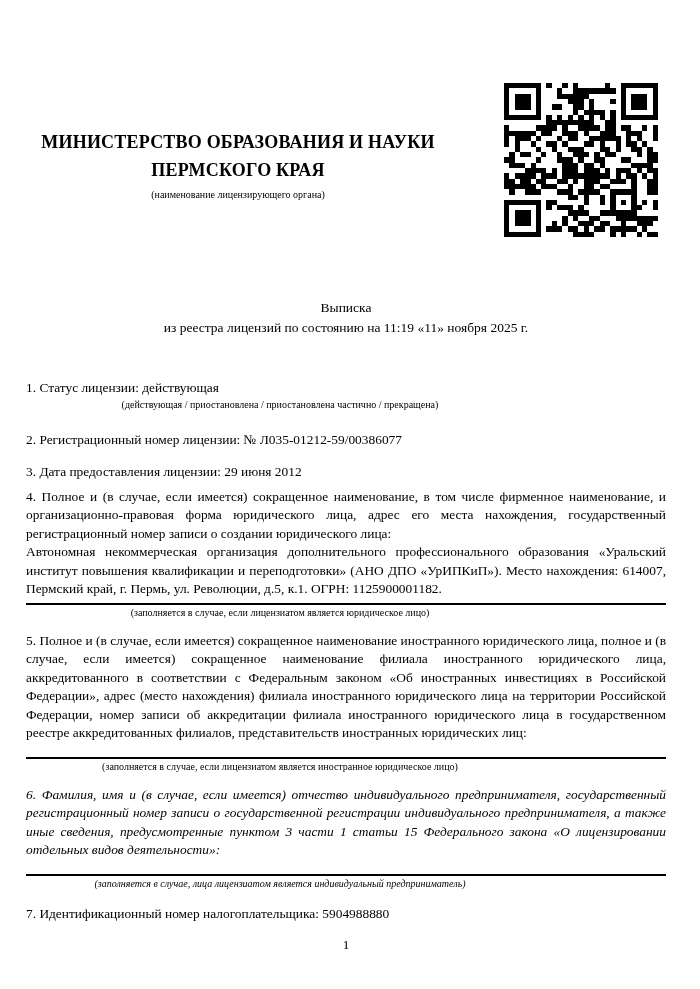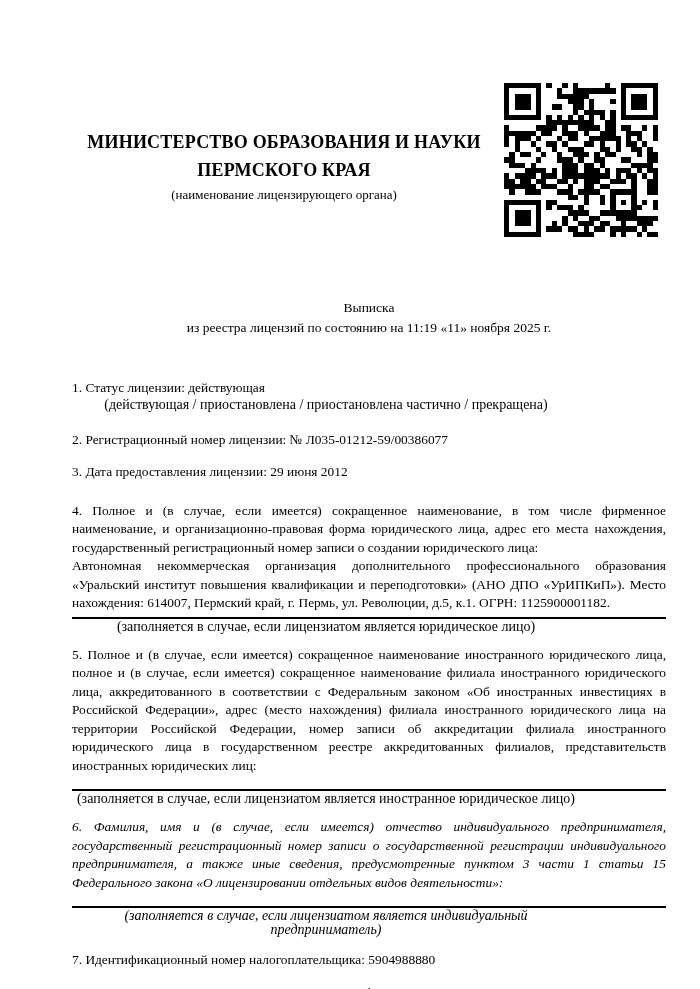--- a/index.html
+++ b/index.html
@@ -5,21 +5,21 @@
   html, body {
     margin: 0;
     padding: 0;
     background: #ffffff;
   }
   .page {
     position: relative;
     width: 700px;
     height: 989px;
     box-sizing: border-box;
-    padding: 0 34px 0 72px;
+    padding: 0 34px 0 26px;
     background: #ffffff;
     color: #000000;
     font-family: "Liberation Serif", "DejaVu Serif", serif;
     font-size: 13.4px;
     line-height: 18.5px;
     overflow: hidden;
   }
 
   
   .top-section {
@@ -33,21 +33,21 @@
     width: 424px;
     text-align: center;
   }
   .ministry-line {
     font-weight: bold;
     font-size: 18px;
     line-height: 28px;
     letter-spacing: 0.2px;
   }
   .ministry-caption {
-    font-size: 13px;
+    font-size: 10px;
     line-height: 13px;
     margin-top: 4px;
   }
   .qr-wrap {
     position: absolute;
     top: 83px;
     right: 8px;
     width: 154px;
     height: 154px;
     background: #ffffff;
@@ -63,35 +63,35 @@
 
   
   .item { margin: 0; }
   .just {
     text-align: justify;
     text-justify: inter-word;
   }
   .small-caption {
     width: 508px;
     text-align: center;
-    font-size: 14px;
+    font-size: 10px;
     line-height: 14px;
   }
   .rule {
     border: none;
     border-top: 2px solid #000000;
     margin: 4px 0 1px 0;
     height: 0;
   }
   .empty-gap { height: 10px; }
 
   .mt-item1 { margin-top: 41px; }
   .mt-item2 { margin-top: 19px; }
   .mt-item3 { margin-top: 14px; }
-  .mt-item4 { margin-top: 20px; }
+  .mt-item4 { margin-top: 6px; }
   .mt-item5 { margin-top: 12px; }
   .mt-item6 { margin-top: 12px; font-style: italic; }
   .mt-item7 { margin-top: 14px; }
 
   .page-number {
     margin-top: 13px;
     text-align: center;
     font-size: 13.4px;
   }
 </style>
@@ -583,21 +583,21 @@
     <div class="just">5. Полное и (в случае, если имеется) сокращенное наименование иностранного юридического лица, полное и (в случае, если имеется) сокращенное наименование филиала иностранного юридического лица, аккредитованного в соответствии с Федеральным законом «Об иностранных инвестициях в Российской Федерации», адрес (место нахождения) филиала иностранного юридического лица на территории Российской Федерации, номер записи об аккредитации филиала иностранного юридического лица в государственном реестре аккредитованных филиалов, представительств иностранных юридических лиц:</div>
     <div class="empty-gap"></div>
     <hr class="rule">
     <div class="small-caption">(заполняется в случае, если лицензиатом является иностранное юридическое лицо)</div>
   </div>
 
   <div class="item mt-item6">
     <div class="just">6. Фамилия, имя и (в случае, если имеется) отчество индивидуального предпринимателя, государственный регистрационный номер записи о государственной регистрации индивидуального предпринимателя, а также иные сведения, предусмотренные пунктом 3 части 1 статьи 15 Федерального закона «О лицензировании отдельных видов деятельности»:</div>
     <div class="empty-gap"></div>
     <hr class="rule">
-    <div class="small-caption">(заполняется в случае, если лицензиатом является индивидуальный предприниматель)</div>
+    <div class="small-caption">(заполняется в случае, лица лицензиатом является индивидуальный предприниматель)</div>
   </div>
 
   <div class="item mt-item7">
     <div>7. Идентификационный номер налогоплательщика: 5904988880</div>
   </div>
 
   <div class="page-number">1</div>
 
 </div>
 

